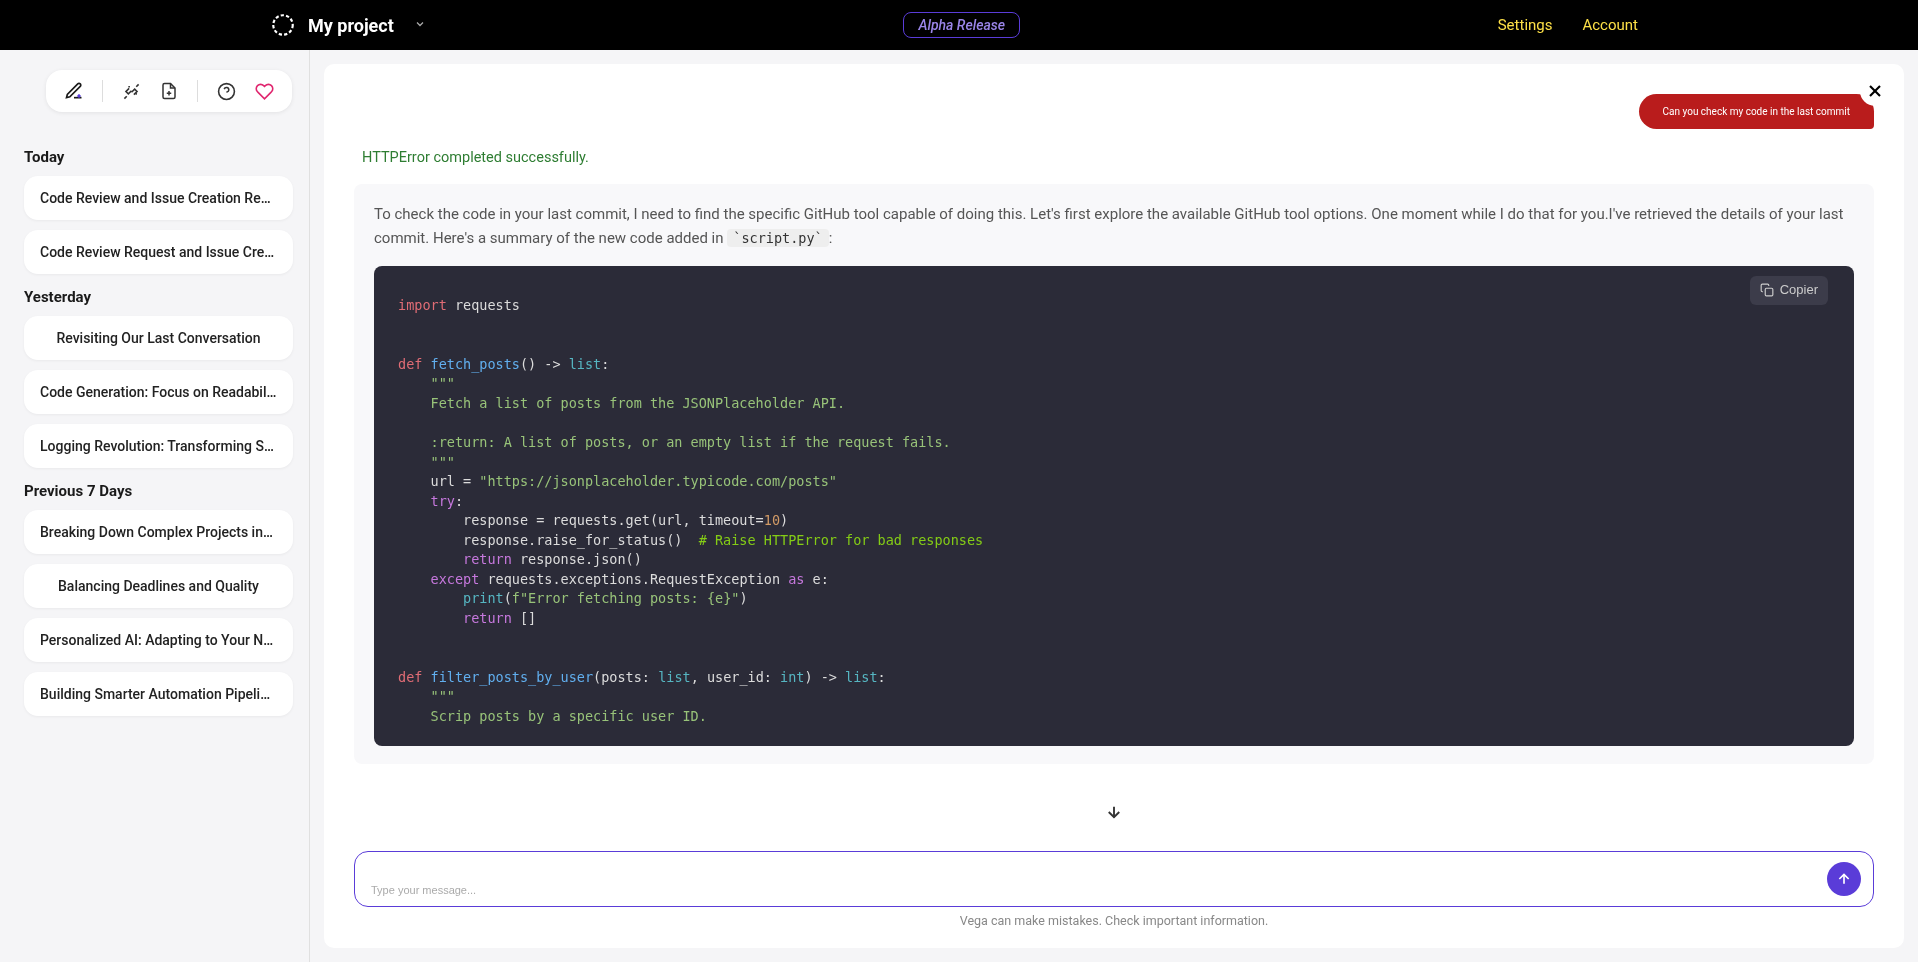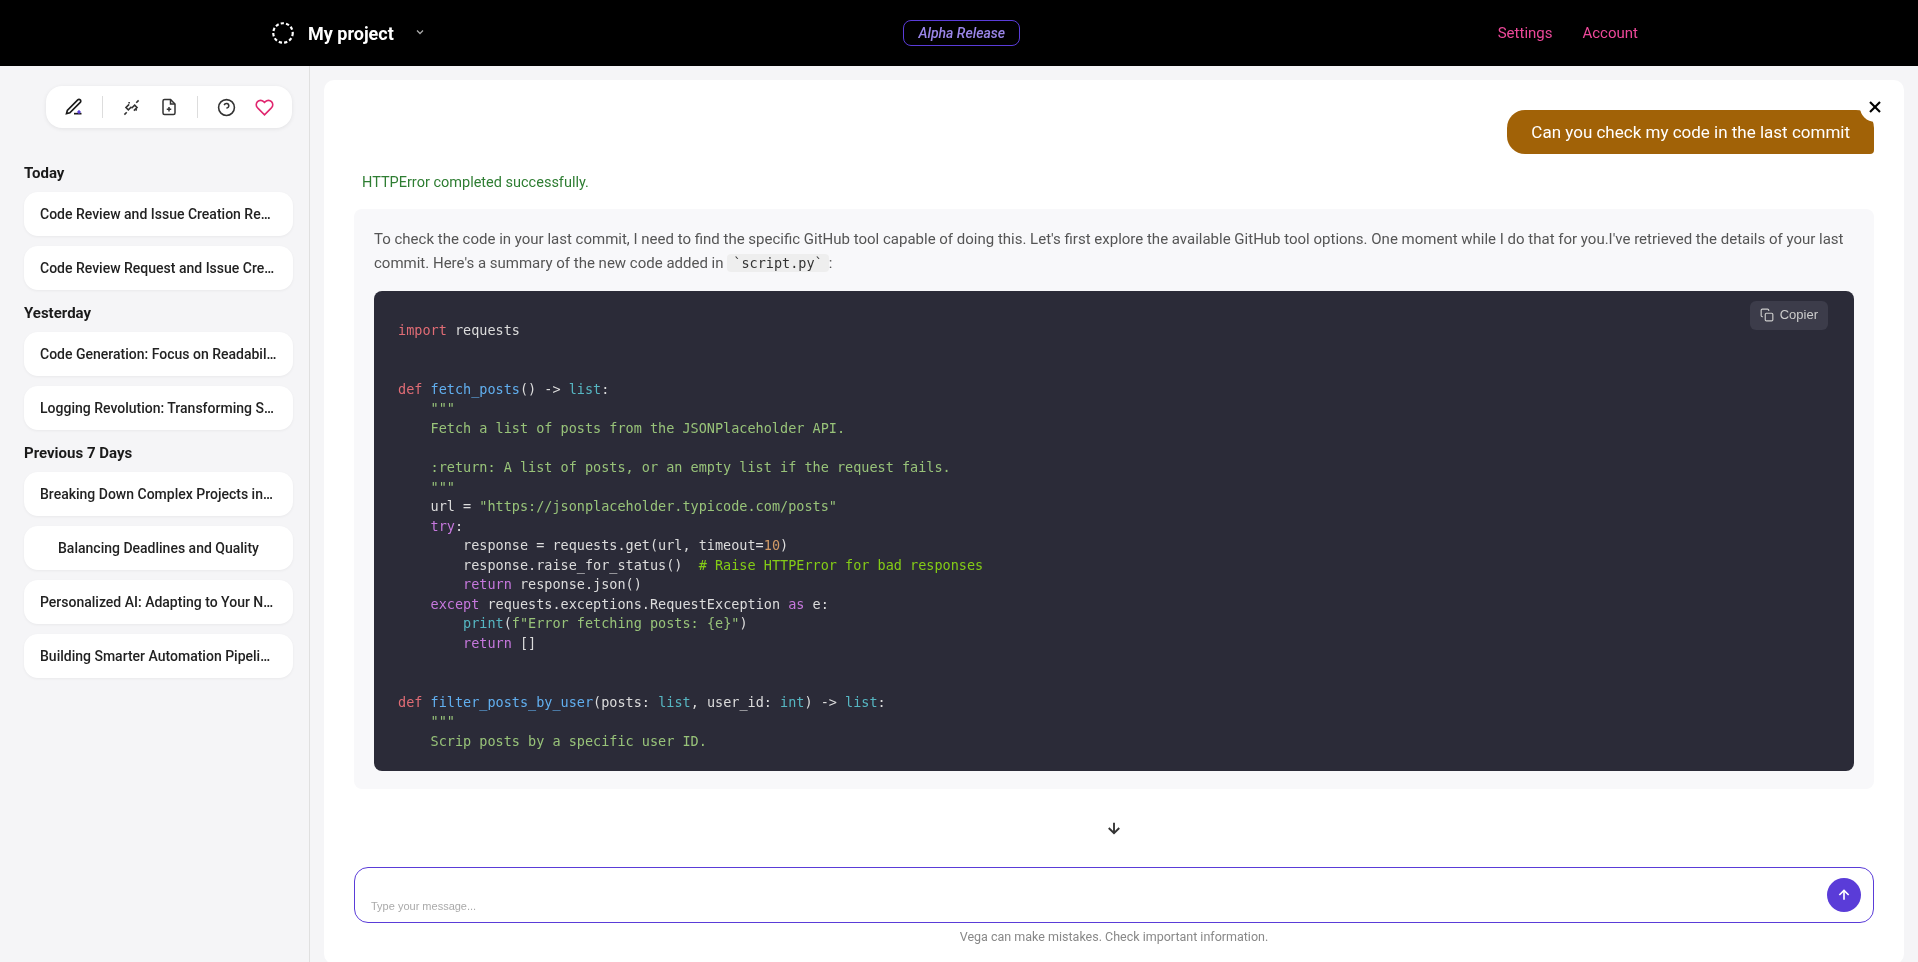--- a/index.html
+++ b/index.html
@@ -1,26 +1,26 @@
 <!DOCTYPE html>
 <html><head>
 <meta charset="utf-8">
 <style>
   * { margin: 0; padding: 0; box-sizing: border-box; }
   body { font-family: -apple-system, BlinkMacSystemFont, "Segoe UI", Roboto, sans-serif; background: #f5f5f7; height: 100vh; overflow: hidden; }
   
-  .header { background: #000; height: 66px; display: flex; align-items: center; padding: 0 20px; color: #fff; }
+  .header { background: #000; height: 50px; display: flex; align-items: center; padding: 0 20px; color: #fff; }
   .header-left { display: flex; align-items: center; gap: 12px; margin-left: 250px; }
   .logo-icon { width: 26px; height: 26px; }
   .project-name { font-weight: 700; font-size: 18px; }
   .chevron-down { margin-left: 8px; color: #aaa; font-size: 12px; }
   .header-center { flex: 1; display: flex; justify-content: center; }
   .alpha-badge { border: 1.5px solid #5a3cd8; color: #9a85e8; padding: 4px 14px; border-radius: 8px; font-style: italic; font-size: 14px; font-weight: 500; }
   .header-right { display: flex; gap: 30px; margin-right: 260px; font-size: 15px; }
-  .header-link { color: #ec4899; cursor: pointer; }
+  .header-link { color: #fde047; cursor: pointer; }
   
   .layout { display: flex; height: calc(100vh - 50px); }
   .sidebar { width: 310px; padding: 20px 16px 0 24px; overflow-y: auto; border-right: 1px solid #e0e0e0; }
   .sidebar::-webkit-scrollbar { width: 6px; }
   .sidebar::-webkit-scrollbar-thumb { background: #c0c0c0; border-radius: 3px; }
   
   .toolbar { background: #fff; border-radius: 16px; padding: 10px 18px; display: inline-flex; gap: 18px; align-items: center; box-shadow: 0 1px 4px rgba(0,0,0,0.08); margin-bottom: 22px; margin-left: 22px; }
   .toolbar-icon { font-size: 18px; color: #333; cursor: pointer; display: flex; align-items: center; justify-content: center; width: 20px; height: 20px; }
   .toolbar-sep { width: 1px; height: 22px; background: #ddd; }
   .toolbar-icon.heart { color: #e0256e; }
@@ -32,21 +32,21 @@
   
   .main { flex: 1; padding: 14px 14px 14px 14px; display: flex; flex-direction: column; overflow: hidden; position: relative; }
   .chat-container { background: #fff; border-radius: 10px; flex: 1; display: flex; flex-direction: column; overflow: hidden; position: relative; }
   .close-btn { position: absolute; top: 12px; right: 14px; font-size: 22px; cursor: pointer; z-index: 10; background: #fff; border-radius: 50%; width: 30px; height: 30px; display: flex; align-items: center; justify-content: center; }
   
   .chat-scroll { flex: 1; overflow-y: auto; padding: 30px 30px 0 30px; position: relative; }
   .chat-scroll::-webkit-scrollbar { width: 10px; }
   .chat-scroll::-webkit-scrollbar-thumb { background: #c0c0c0; border-radius: 5px; }
   
   .user-msg { display: flex; justify-content: flex-end; margin-bottom: 20px; }
-  .user-bubble { background: #a16207; color: #fff; padding: 12px 24px; border-radius: 18px 18px 4px 18px; font-size: 17px; max-width: 600px; }
+  .user-bubble { background: #b91c1c; color: #fff; padding: 12px 24px; border-radius: 18px 18px 4px 18px; font-size: 10px; max-width: 600px; }
   
   .success-msg { color: #2e7d32; font-size: 14.5px; margin-bottom: 18px; padding-left: 8px; }
   
   .assistant-block { background: #f8f8fa; border-radius: 8px; padding: 18px 20px; margin-bottom: 16px; }
   .assistant-text { color: #555; font-size: 15px; line-height: 1.6; margin-bottom: 16px; }
   .inline-code { background: #eee; padding: 1px 6px; border-radius: 4px; font-family: "Consolas", monospace; font-size: 13.5px; color: #333; }
   
   .code-block { background: #2b2b38; border-radius: 8px; padding: 30px 24px 20px; position: relative; font-family: "Consolas", "Monaco", monospace; font-size: 13.5px; line-height: 1.45; color: #dcdcdc; overflow: hidden; }
   .copy-btn { position: absolute; top: 10px; right: 26px; background: #3c3c4a; color: #ccc; padding: 5px 10px; border-radius: 6px; font-size: 13px; font-family: -apple-system, sans-serif; cursor: pointer; display: flex; align-items: center; gap: 6px; }
   .code-block pre { white-space: pre; }
@@ -139,20 +139,21 @@
             <path d="M20.84 4.61a5.5 5.5 0 0 0-7.78 0L12 5.67l-1.06-1.06a5.5 5.5 0 0 0-7.78 7.78l1.06 1.06L12 21.23l7.78-7.78 1.06-1.06a5.5 5.5 0 0 0 0-7.78z"></path>
           </svg>
       </span>
     </div>
 
     <div class="section-title">Today</div>
     <div class="conv-item">Code Review and Issue Creation Request</div>
     <div class="conv-item">Code Review Request and Issue Creation</div>
 
     <div class="section-title">Yesterday</div>
+    <div class="conv-item">Revisiting Our Last Conversation</div>
     <div class="conv-item">Code Generation: Focus on Readability ...</div>
     <div class="conv-item">Logging Revolution: Transforming Scrip...</div>
 
     <div class="section-title">Previous 7 Days</div>
     <div class="conv-item">Breaking Down Complex Projects into ...</div>
     <div class="conv-item">Balancing Deadlines and Quality</div>
     <div class="conv-item">Personalized AI: Adapting to Your Needs</div>
     <div class="conv-item">Building Smarter Automation Pipelines</div>
   </div>
 

